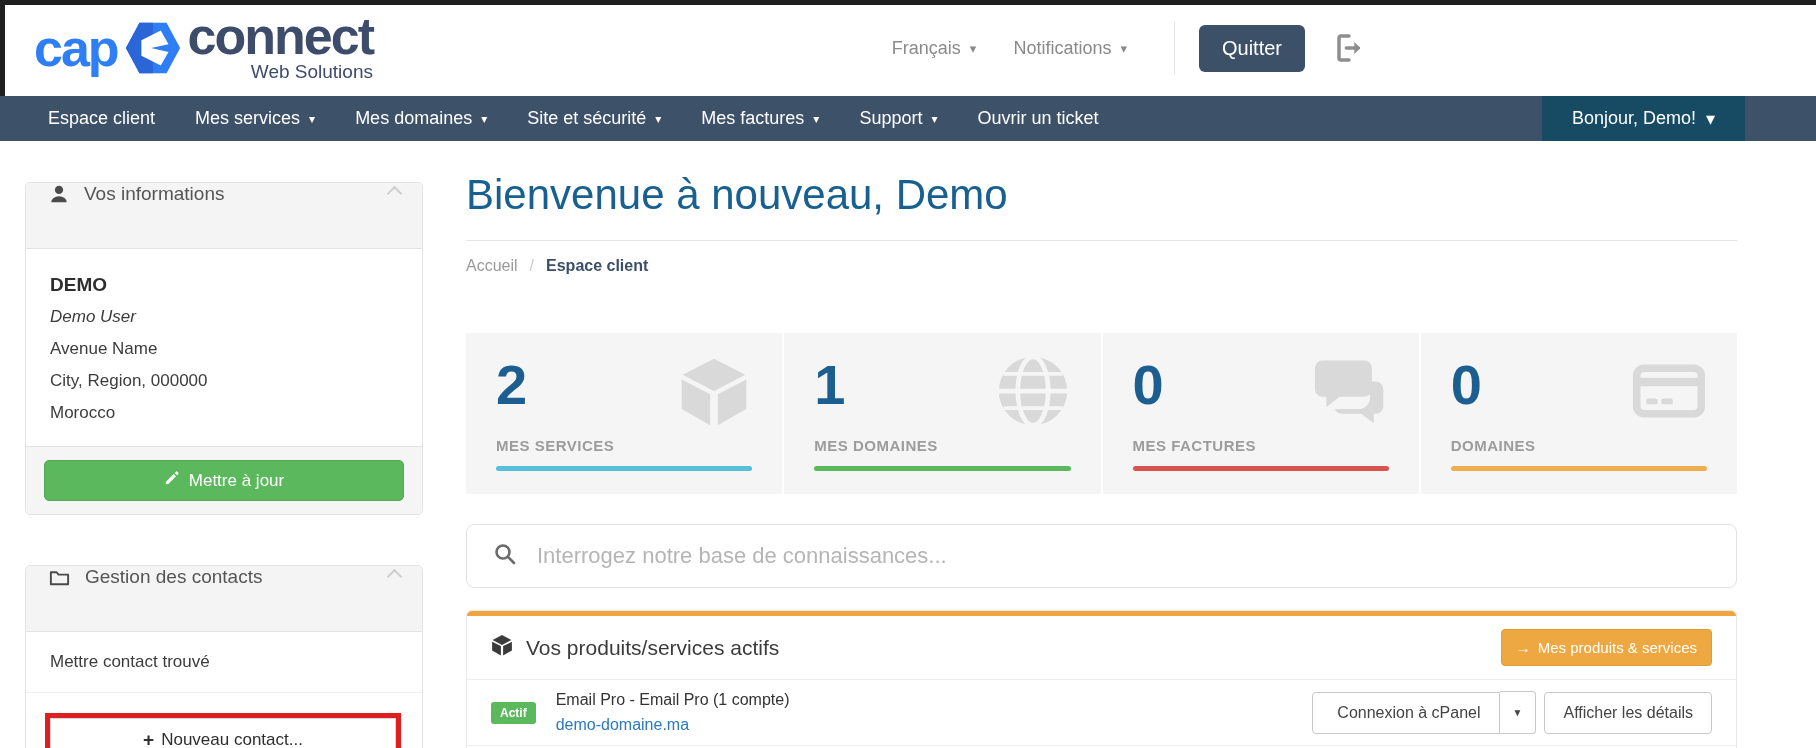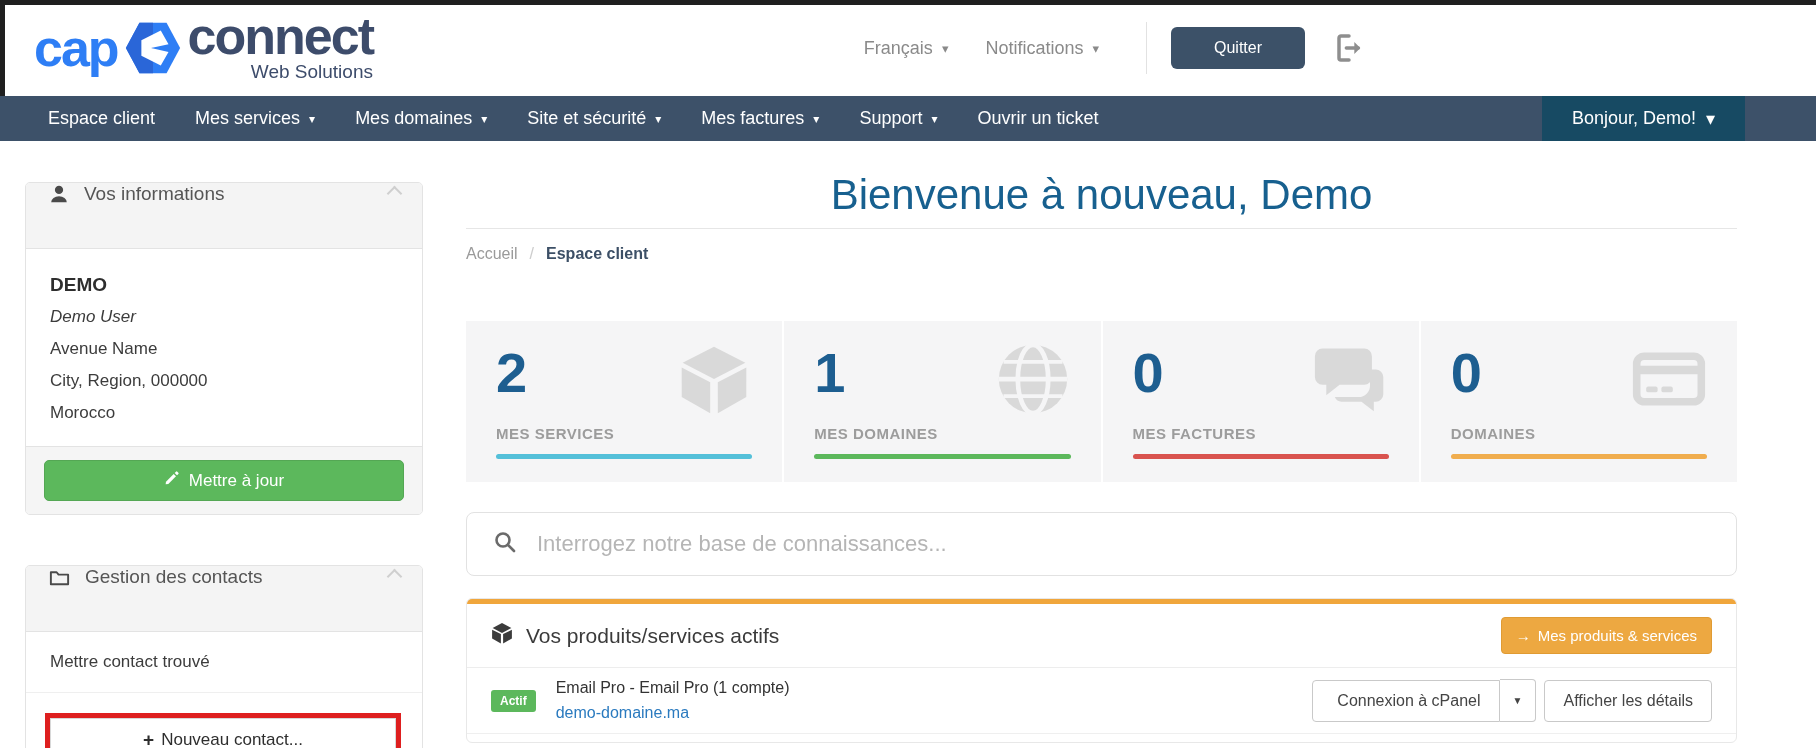--- a/index.html
+++ b/index.html
@@ -19,21 +19,21 @@
   .logo-cap { font-size:52px; font-weight:bold; color:#2e7ef5; letter-spacing:-2px; line-height:1; }
   .logo-icon { margin:0 4px; display:flex; }
   .logo-right { display:flex; flex-direction:column; align-items:flex-end; }
   .logo-connect { font-size:52px; font-weight:bold; color:#3d4c6b; letter-spacing:-2px; line-height:0.9; }
   .logo-tagline { font-size:19px; color:#3d4c6b; margin-top:2px; }
   .header-right { display:flex; align-items:center; }
   .hdr-link { display:flex; align-items:center; gap:9px; color:#8a8a8a; font-size:18px; cursor:pointer; }
   .hdr-link .caret { font-size:13px; color:#8a8a8a; }
   .hdr-sep { width:1px; height:52px; background:#e2e2e2; margin:0 24px 0 47px; }
   .gap37 { margin-left:37px; }
-  .quit-btn { background:#3c5168; color:#fff; font-size:16px; padding:12px 43px; border:none; border-radius:6px; cursor:pointer; }
+  .quit-btn { background:#3c5168; color:#fff; font-size:20px; padding:12px 23px; border:none; border-radius:6px; cursor:pointer; }
   .logout-icon { margin-left:28px; display:flex; cursor:pointer; }
 
   
   .navbar { position:absolute; left:0; top:96px; width:1816px; height:45px; background:#3d5169;
     display:flex; align-items:stretch; padding-left:28px; }
   .nav-item { display:flex; align-items:center; gap:9px; padding:0 20px; color:#fff; font-size:18px; cursor:pointer; }
   .nav-item .caret { font-size:12px; }
   .nav-greeting { margin-left:auto; margin-right:71px; background:#174a63; display:flex; align-items:center; gap:10px;
     padding:0 30px; color:#fff; font-size:18px; cursor:pointer; }
 
@@ -54,21 +54,21 @@
     font-size:17px; display:flex; align-items:center; justify-content:center; gap:9px; cursor:pointer; font-family:inherit; }
   .contacts-empty { padding:20px 24px; font-size:17px; color:#3c3c3c; border-bottom:1px solid #efefef; }
   .contacts-foot { padding:20px 0 18px 0; }
   .annotation { border:5px solid #de1f1f; margin:0 21px 0 19px; }
   .new-contact-btn { width:100%; height:44px; background:#ffffff; border:1px solid #d8d8d8; color:#2e2e2e; font-size:17px;
     display:flex; align-items:center; justify-content:center; gap:7px; cursor:pointer; font-family:inherit; }
   .plus { font-weight:bold; font-size:19px; }
 
   
   .main { position:absolute; left:466px; top:170px; width:1271px; }
-  .page-title { font-size:42px; color:#17608f; line-height:50px; margin:0 0 8px 0; font-weight:normal;text-align:center; }
+  .page-title { font-size:42px; color:#17608f; line-height:50px; margin:0 0 20px 0; font-weight:normal; }
   .title-rule { border:none; border-top:1px solid #e6e6e6; margin:0; }
   .breadcrumb { margin-top:16px; font-size:16px; display:flex; gap:12px; }
   .bc-home { color:#9a9a9a; cursor:pointer; }
   .bc-sep { color:#cccccc; }
   .bc-current { color:#3c4f66; font-weight:bold; }
 
   .tiles { margin-top:58px; display:flex; gap:2px; }
   .tile { flex:1; height:161px; background:#f5f5f6; padding:20px 30px 0 30px; cursor:pointer; }
   .tile-top { display:flex; justify-content:space-between; align-items:flex-start; }
   .tile-num { font-size:56px; font-weight:bold; color:#1d5e90; line-height:64px; }

